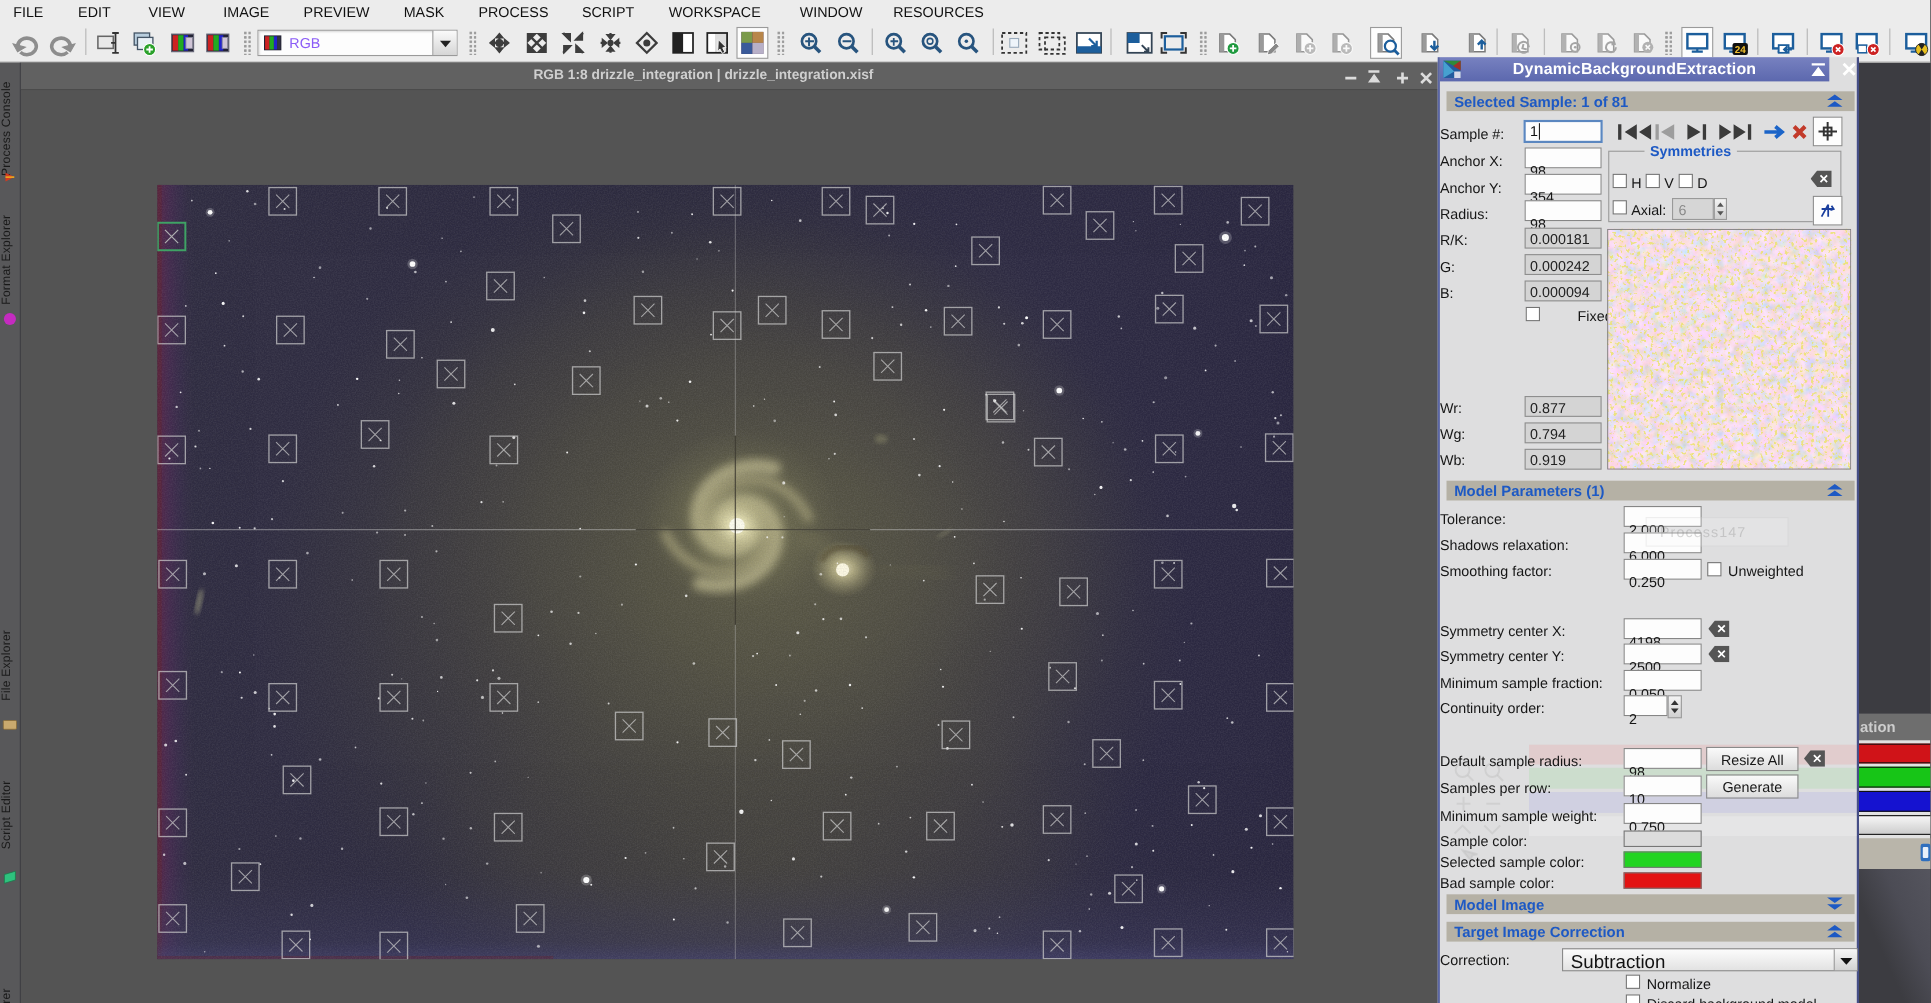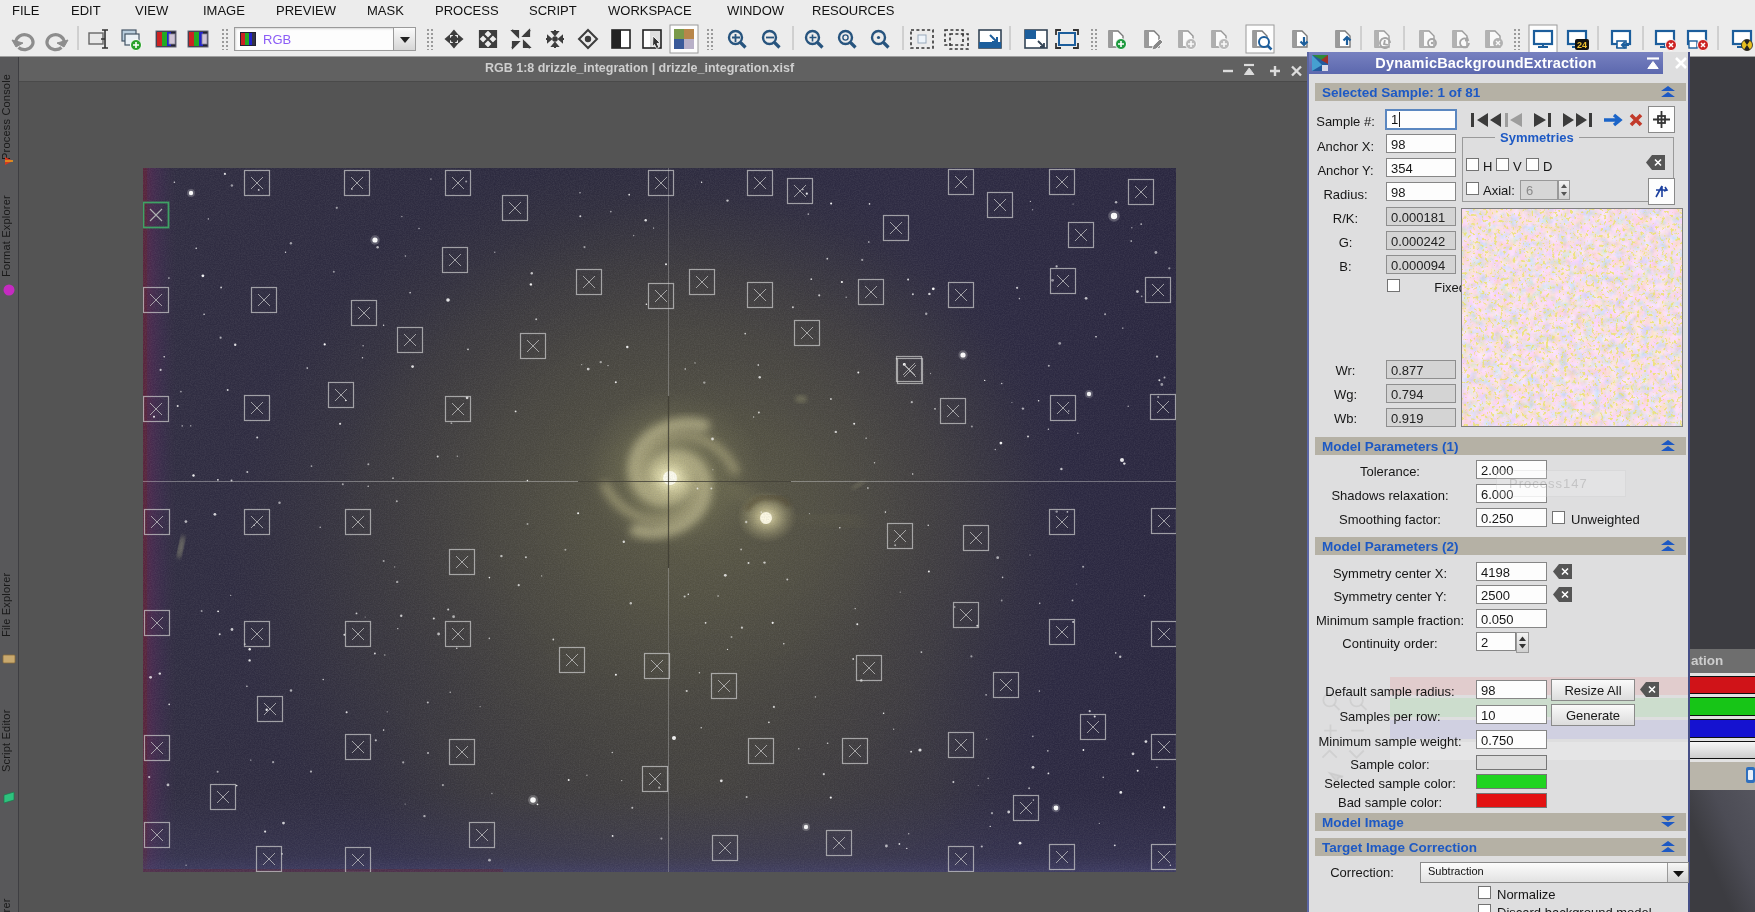--- a/index.html
+++ b/index.html
@@ -21,23 +21,23 @@
                          font-size:12.5px; font-weight:bold; color:#cfcfcf; }
   #galaxy { left:143px; top:168px; width:1033px; height:704px; }
   #dbe { left:1307px; top:52px; width:383px; height:860px; background:#dededf;
          border-left:2px solid #5b66a4; border-right:2px solid #454e86; }
   #dbe .tbar { position:absolute; left:0; top:0; width:354px; height:22px;
                background:linear-gradient(#7781c0,#5c68ae); }
   #dbe .tbar .t { position:absolute; left:40px; right:40px; top:3px; text-align:center; font-size:14.5px;
                   font-weight:bold; color:#fff; letter-spacing:0.2px; }
   .shead { position:absolute; left:6px; width:371px; height:18px; background:#b5b1a5; }
   .shead .t { position:absolute; left:7px; top:2px; font-size:13.5px; font-weight:bold; color:#1d59c4; }
-  .lbl { position:absolute; font-size:13px; color:#161616; text-align:center; }
+  .lbl { position:absolute; font-size:13px; color:#161616; text-align:left; }
   .inp { position:absolute; background:#fdfdfd; border:1px solid #868686; font-size:13px; color:#161616;
-         padding:2px 0 0 4px; height:19px; }
+         padding:13px 0 0 4px; height:19px; }
   .inpd { position:absolute; background:#d4d4d4; border:1px solid #8e8e8e; font-size:13px; color:#222;
           padding:1.5px 0 0 4px; height:19px; }
   .cb { position:absolute; width:13px; height:13px; background:#fff; border:1px solid #737373; }
   .btn { position:absolute; background:linear-gradient(#fafafa,#dcdcdc); border:1px solid #8a8a8a;
          font-size:13px; color:#161616; text-align:center; height:22px; padding-top:3px; }
   .swatch { position:absolute; width:71px; height:15px; border:1px solid #777; }
 </style></head>
 <body>
 
 <div id="menubar" class="abs">
@@ -1177,26 +1177,20 @@
       <svg class="abs" style="left:344px;top:2px" width="18" height="14">
         <path d="M2,6 l7,-5 7,5 z M2,12 l7,-5 7,5 z" fill="#1d59c4"></path>
       </svg>
     </div>
 <div class="shead" style="top:385px">
       <div class="t">Model Parameters (1)</div>
       <svg class="abs" style="left:344px;top:2px" width="18" height="14">
         <path d="M2,6 l7,-5 7,5 z M2,12 l7,-5 7,5 z" fill="#1d59c4"></path>
       </svg>
     </div>
-<div class="shead" style="top:485px">
-      <div class="t">Model Parameters (2)</div>
-      <svg class="abs" style="left:344px;top:2px" width="18" height="14">
-        <path d="M2,6 l7,-5 7,5 z M2,12 l7,-5 7,5 z" fill="#1d59c4"></path>
-      </svg>
-    </div>
 <div class="shead" style="top:761px">
       <div class="t">Model Image</div>
       <svg class="abs" style="left:344px;top:2px" width="18" height="14">
         <path d="M2,1 l7,5 7,-5 z M2,7 l7,5 7,-5 z" fill="#1d59c4"></path>
       </svg>
     </div>
 <div class="shead" style="top:786px">
       <div class="t">Target Image Correction</div>
       <svg class="abs" style="left:344px;top:2px" width="18" height="14">
         <path d="M2,6 l7,-5 7,5 z M2,12 l7,-5 7,5 z" fill="#1d59c4"></path>
@@ -1357,21 +1351,21 @@
 <div class="inp" style="left:167px;top:678px;width:71px;">0.750</div>
 <div class="lbl" style="left:0;width:162px;top:705px">Sample color:</div>
 <div class="swatch" style="left:167px;top:703px;background:#dcdcdc;"></div>
 <div class="lbl" style="left:0;width:162px;top:724px">Selected sample color:</div>
 <div class="swatch" style="left:167px;top:722px;background:#21d421;"></div>
 <div class="lbl" style="left:0;width:162px;top:743px">Bad sample color:</div>
 <div class="swatch" style="left:167px;top:741px;background:#e31212;"></div>
 
 <div class="lbl" style="left:0;width:106px;top:813px">Correction:</div>
 <div class="abs" style="left:111px;top:810px;width:269px;height:21px;background:linear-gradient(#fcfcfc,#e2e2e2);border:1px solid #8a8a8a;">
-  <span class="abs" style="left:7px;top:2px;font-size:11px;color:#111;">Subtraction</span>
+  <span class="abs" style="left:7px;top:2px;font-size:17px;color:#111;">Subtraction</span>
   <div class="abs" style="right:0;top:0;width:21px;height:19px;background:linear-gradient(#f6f6f6,#d2d2d2);border-left:1px solid #9a9a9a;">
     <svg class="abs" style="left:4px;top:7px" width="13" height="8">
           <path d="M1,1 h11 l-5.5,6 z" fill="#111"></path>
         </svg>
   </div>
 </div>
 <div class="cb" style="left:169px;top:834px"></div>
 <div class="lbl" style="left:188px;width:120px;top:835px;text-align:left">Normalize</div>
 <div class="cb" style="left:169px;top:852px"></div>
 <div class="lbl" style="left:188px;width:200px;top:853px;text-align:left">Discard background model</div>

